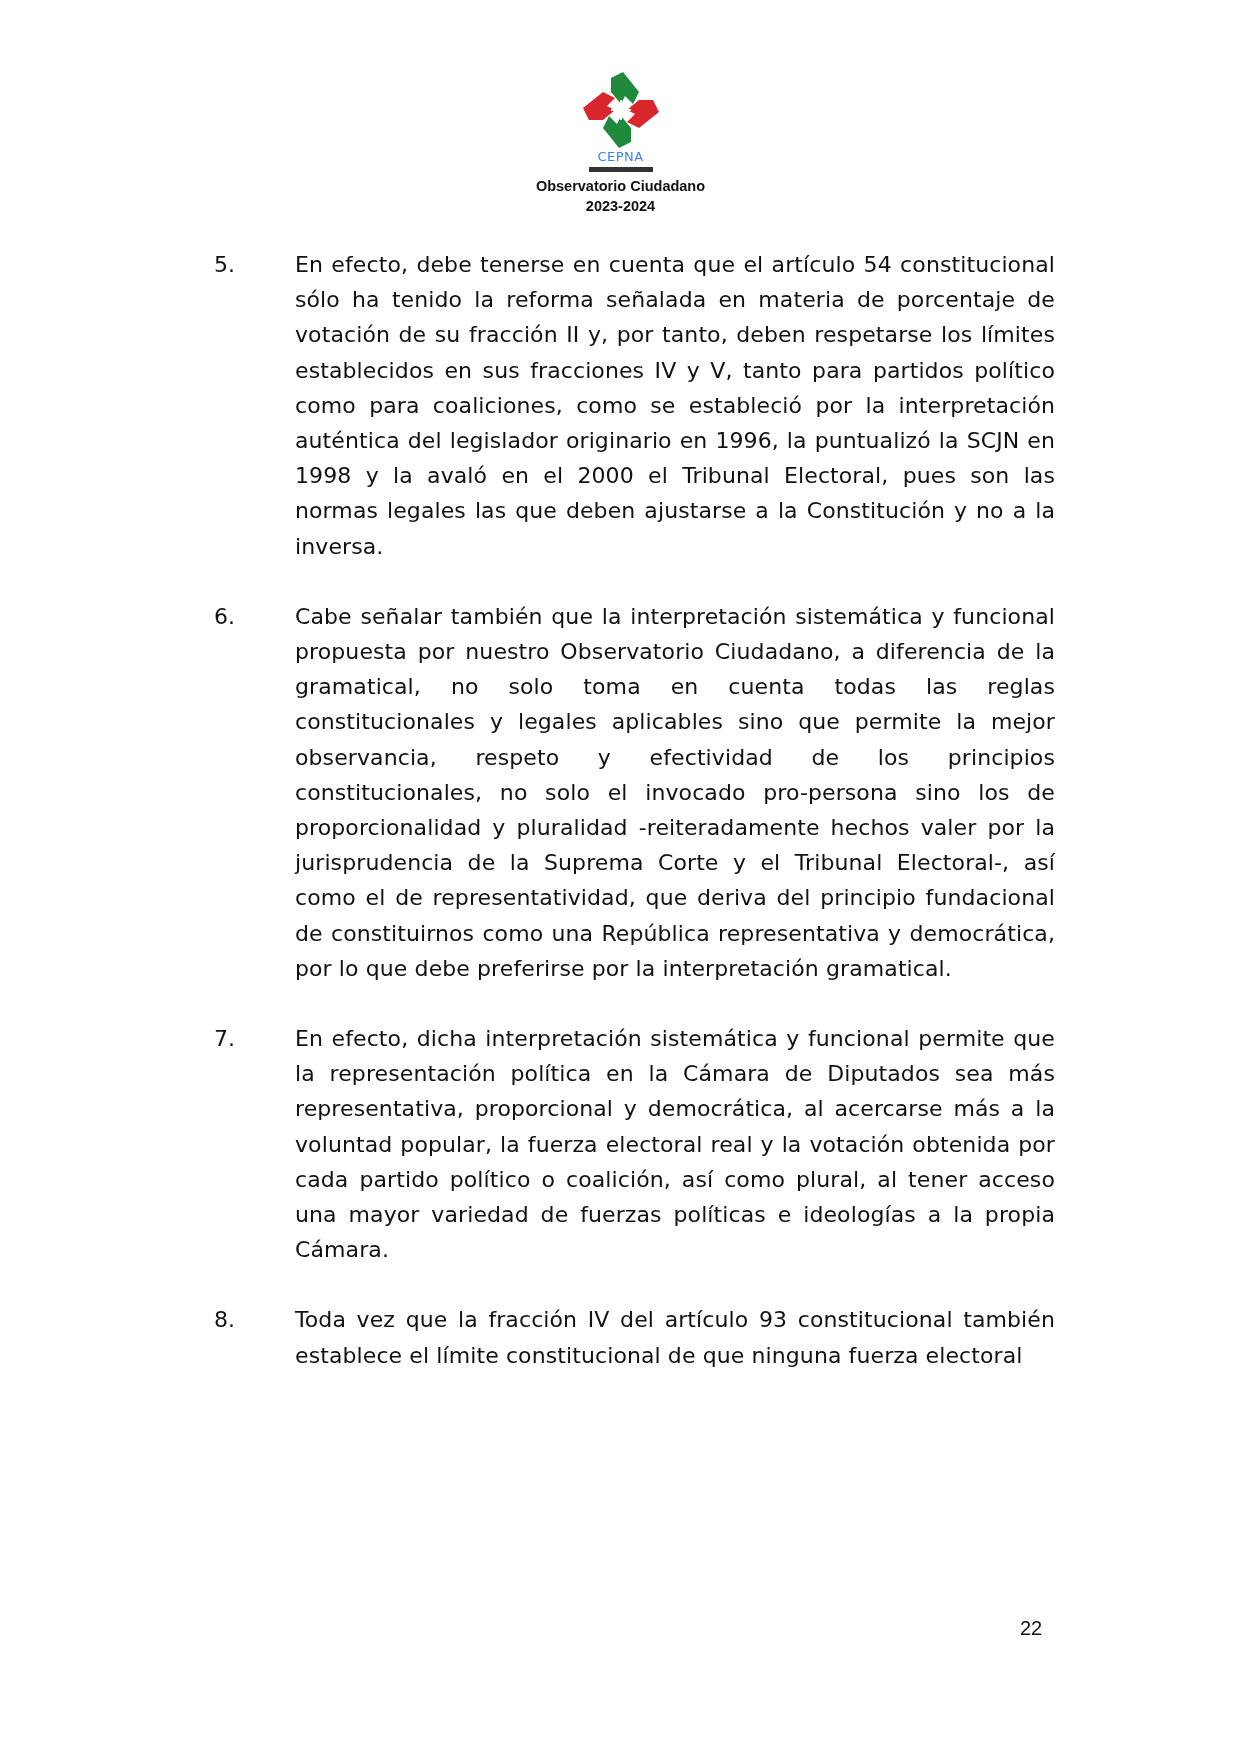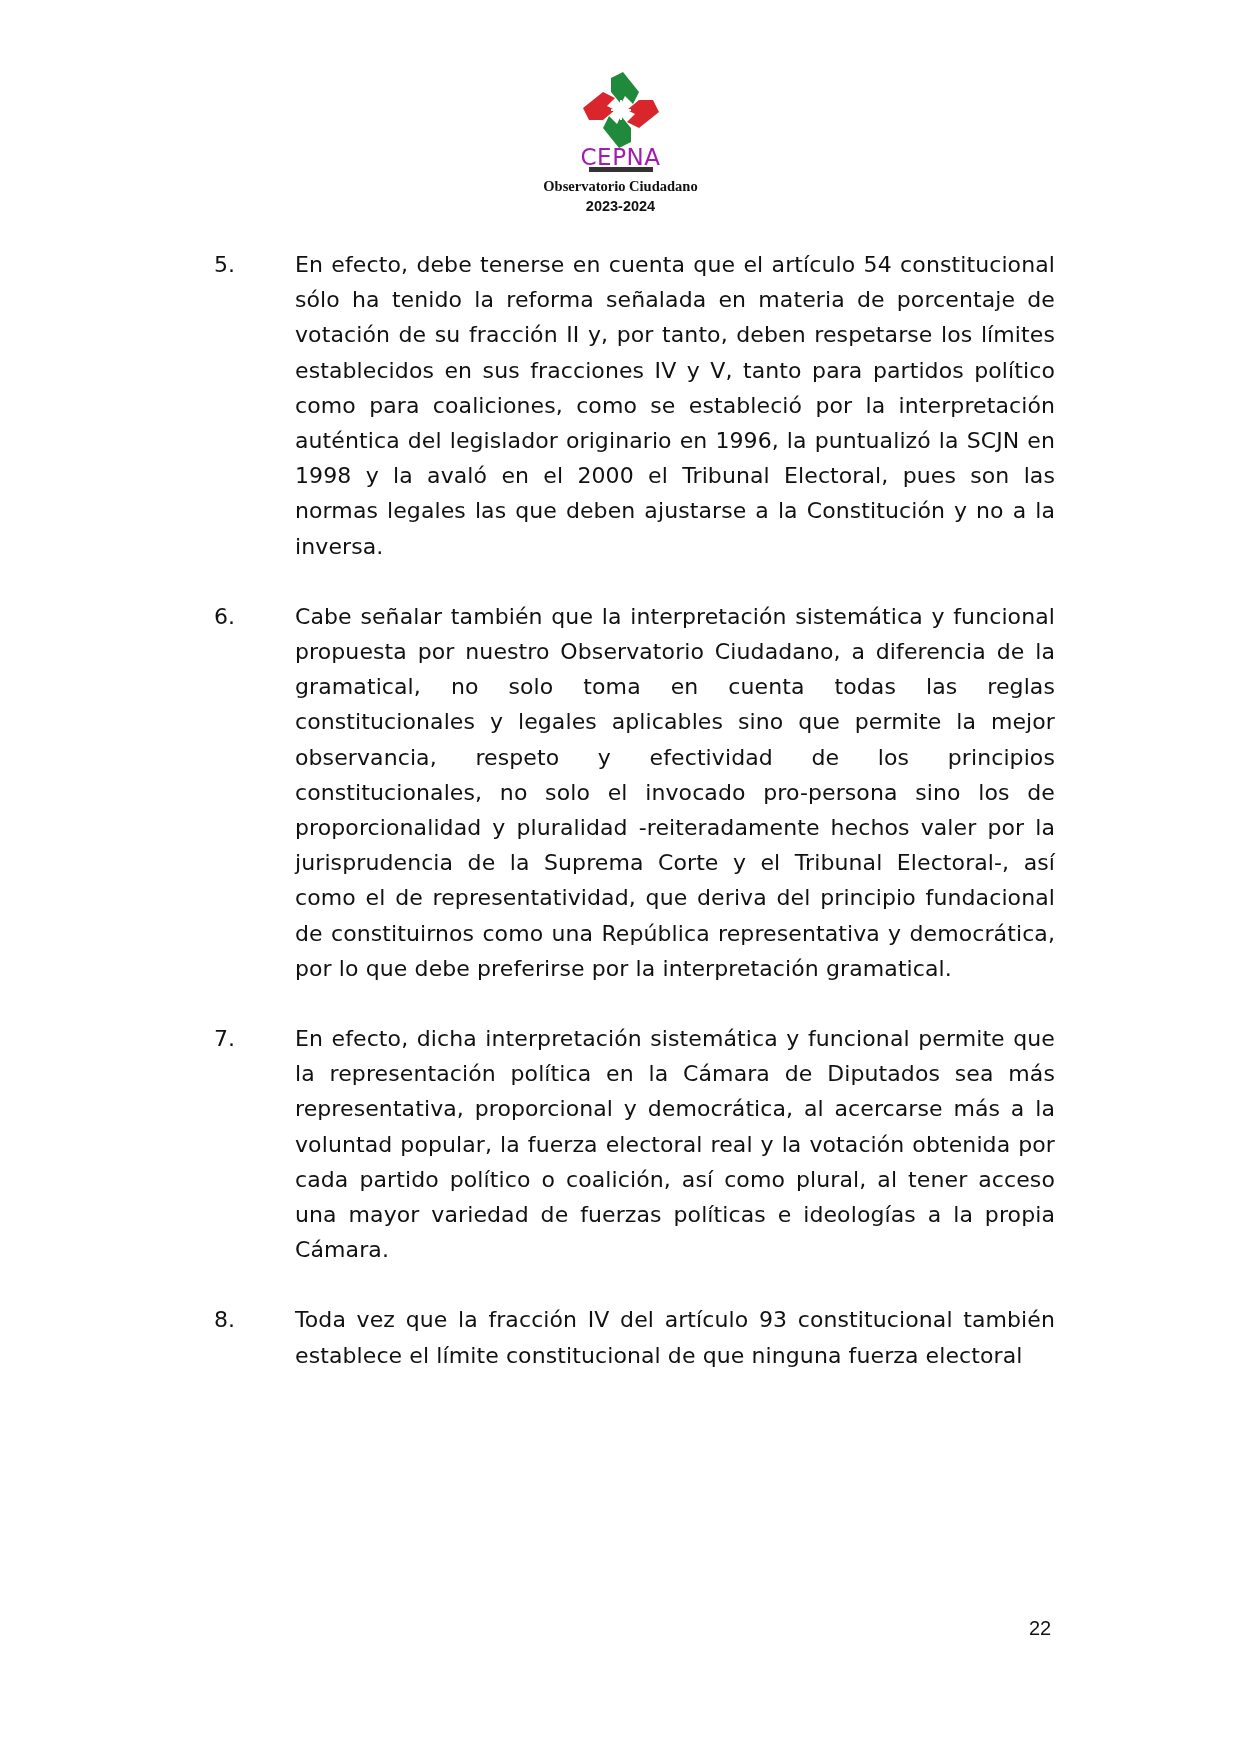--- a/index.html
+++ b/index.html
@@ -23,34 +23,34 @@
       text-align: center;
     }
     .logo {
       display: block;
       margin: 0 auto;
       width: 80px;
       height: 80px;
     }
     .logo-wordmark {
       font-family: "DejaVu Sans", sans-serif;
-      font-size: 23px;
+      font-size: 13px;
       letter-spacing: 0.5px;
-      color: #a21caf;
+      color: #3b82f6;
       margin-top: -2px;
       line-height: 18px;
     }
     .logo-underbar {
       width: 64px;
       height: 5px;
       background: #333333;
       margin: 1px auto 4px auto;
     }
     .org-name {
-      font-family: Liberation Serif, serif;
+      font-family: Liberation Sans, sans-serif;
       font-weight: bold;
       font-size: 14.5px;
       line-height: 20px;
       color: #111111;
     }
     .org-years {
       font-family: "Liberation Sans", sans-serif;
       font-weight: bold;
       font-size: 14.5px;
       line-height: 20px;
@@ -86,21 +86,21 @@
       flex: 1 1 auto;
       text-align: justify;
       text-align-last: left;
       margin-left: 44px;
     }
     .page-number {
       position: absolute;
       left: 1020px;
       top: 1617px;
       width: 40px;
-      text-align: center;
+      text-align: left;
       font-family: "Liberation Sans", sans-serif;
       font-size: 20px;
       color: #111111;
     }
   </style>
 </head>
 <body>
 
 <div class="header">
   <svg class="logo" viewBox="0 0 80 80">

